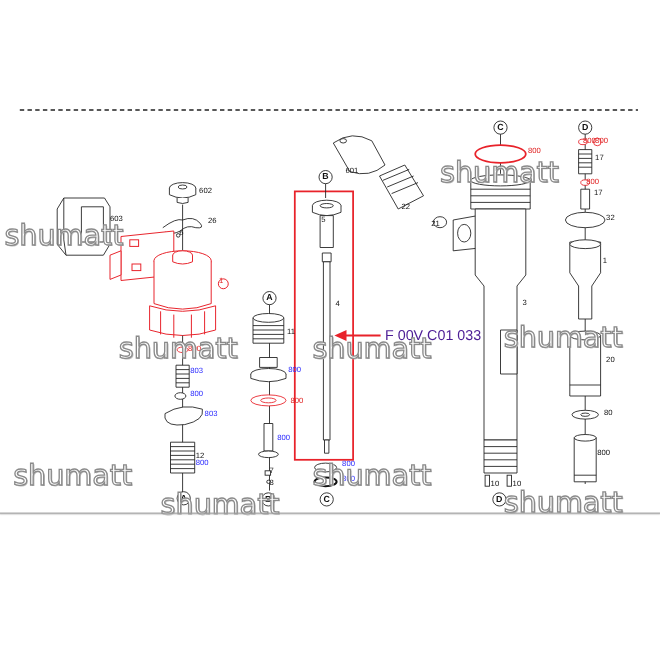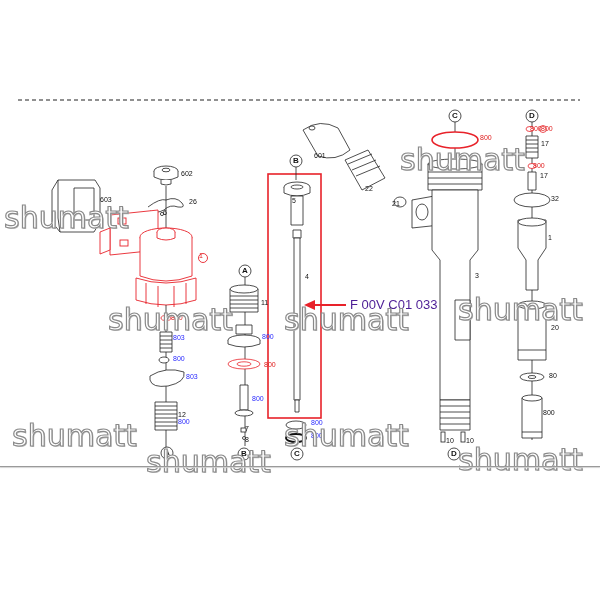--- a/index.html
+++ b/index.html
@@ -1,18 +1,18 @@
 <!DOCTYPE html>
 <html><head>
 <meta charset="utf-8">
 <style>
   html, body { margin:0; padding:0; background:#ffffff; }
   body { width:600px; height:600px; position:relative; overflow:hidden; font-family:"Liberation Sans", sans-serif; }
   #canvas { position:absolute; left:0; top:0; width:600px; height:600px; }
-  .wm { position:absolute; font-family:"DejaVu Sans", sans-serif; font-size:30px; color:#ffffff; letter-spacing:0px;
+  .wm { position:absolute; font-family:"DejaVu Sans", sans-serif; font-size:26px; color:#ffffff; letter-spacing:0px;
         -webkit-text-stroke:1.2px #8a8a8a; text-shadow:1px 1px 0 #bdbdbd; pointer-events:none; white-space:nowrap; }
   .pn { position:absolute; font-size:7px; color:#111; font-family:"Liberation Sans", sans-serif; }
   .pn.blue { color:#2a2aff; }
   .pn.red { color:#e02020; }
   .callout { position:absolute; font-family:Liberation Sans, sans-serif; font-size:13px; color:#4c1d95; white-space:nowrap; }
   .bottom-rule { position:absolute; left:0; top:466px; width:600px; height:1px; background:#9a9a9a; box-shadow:0 1px 1px #cfcfcf; }
 </style>
 </head>
 <body>
 

